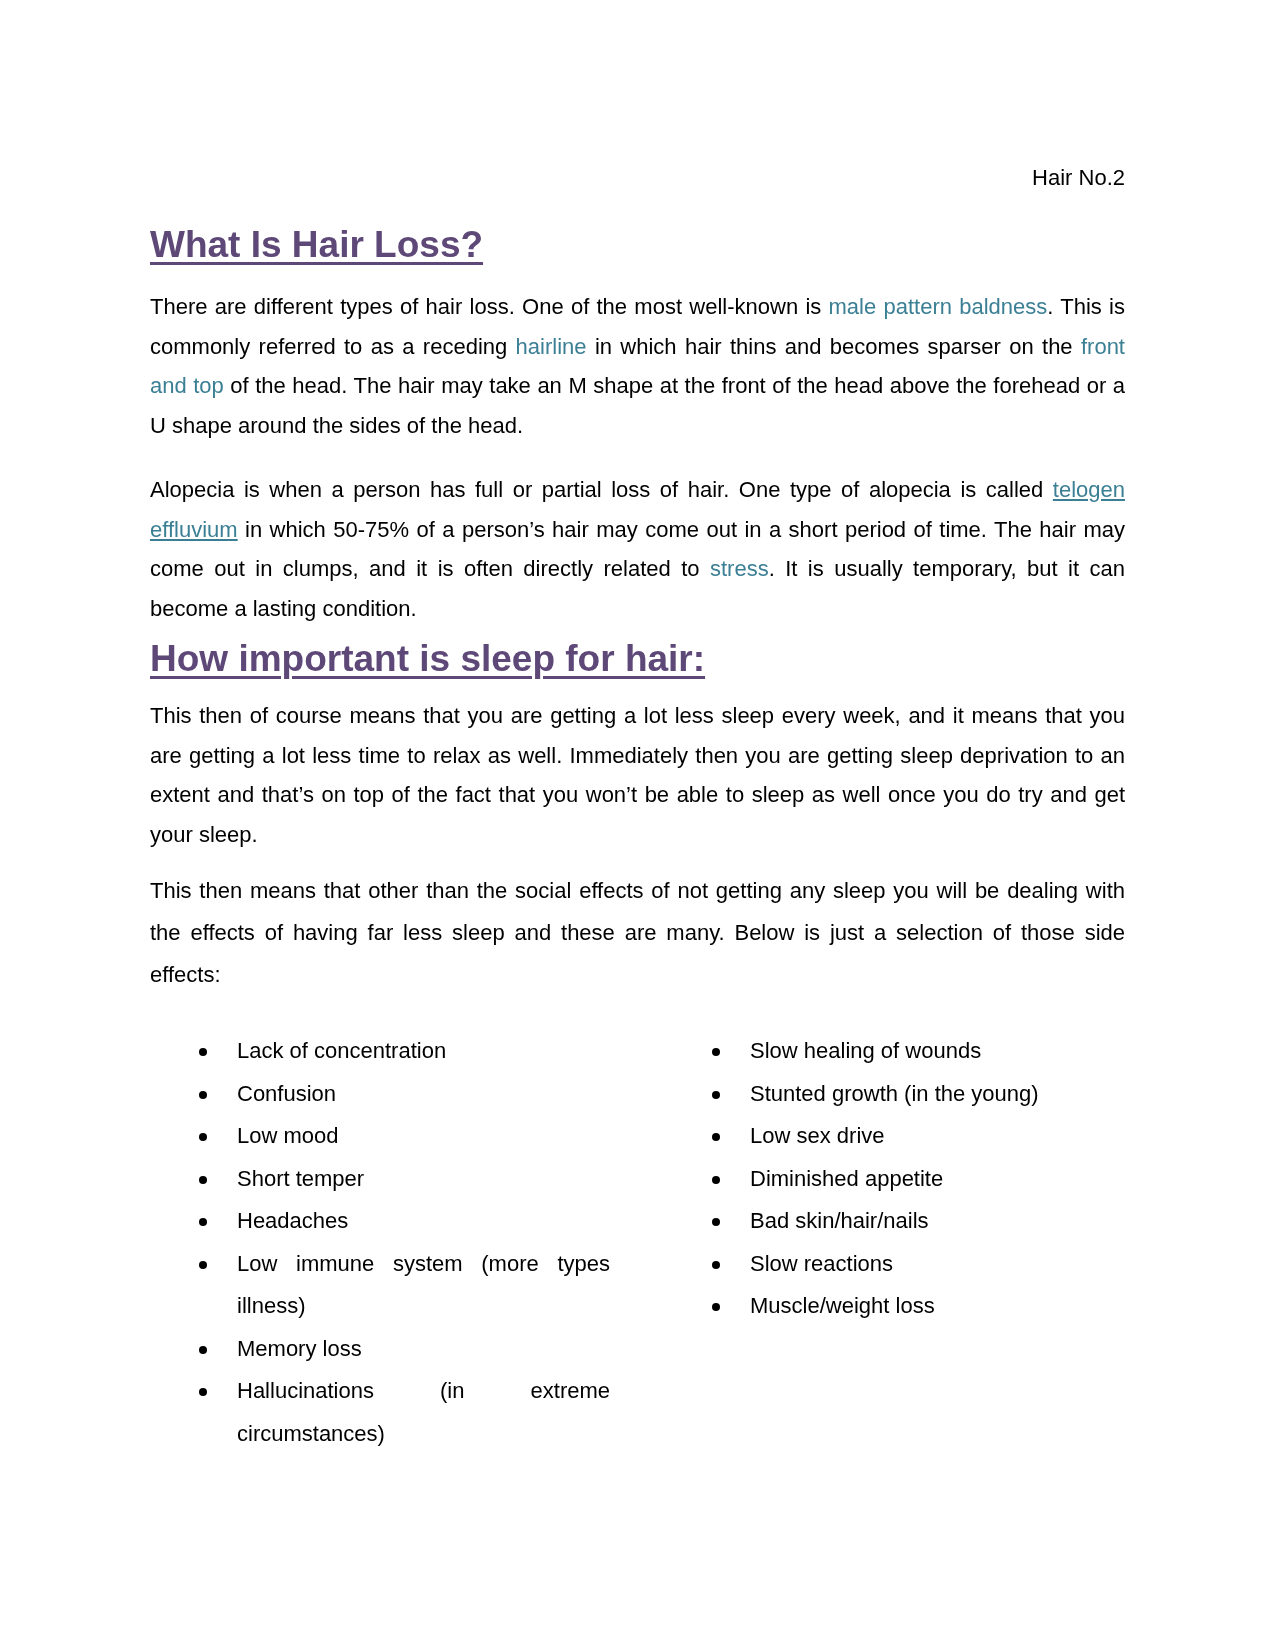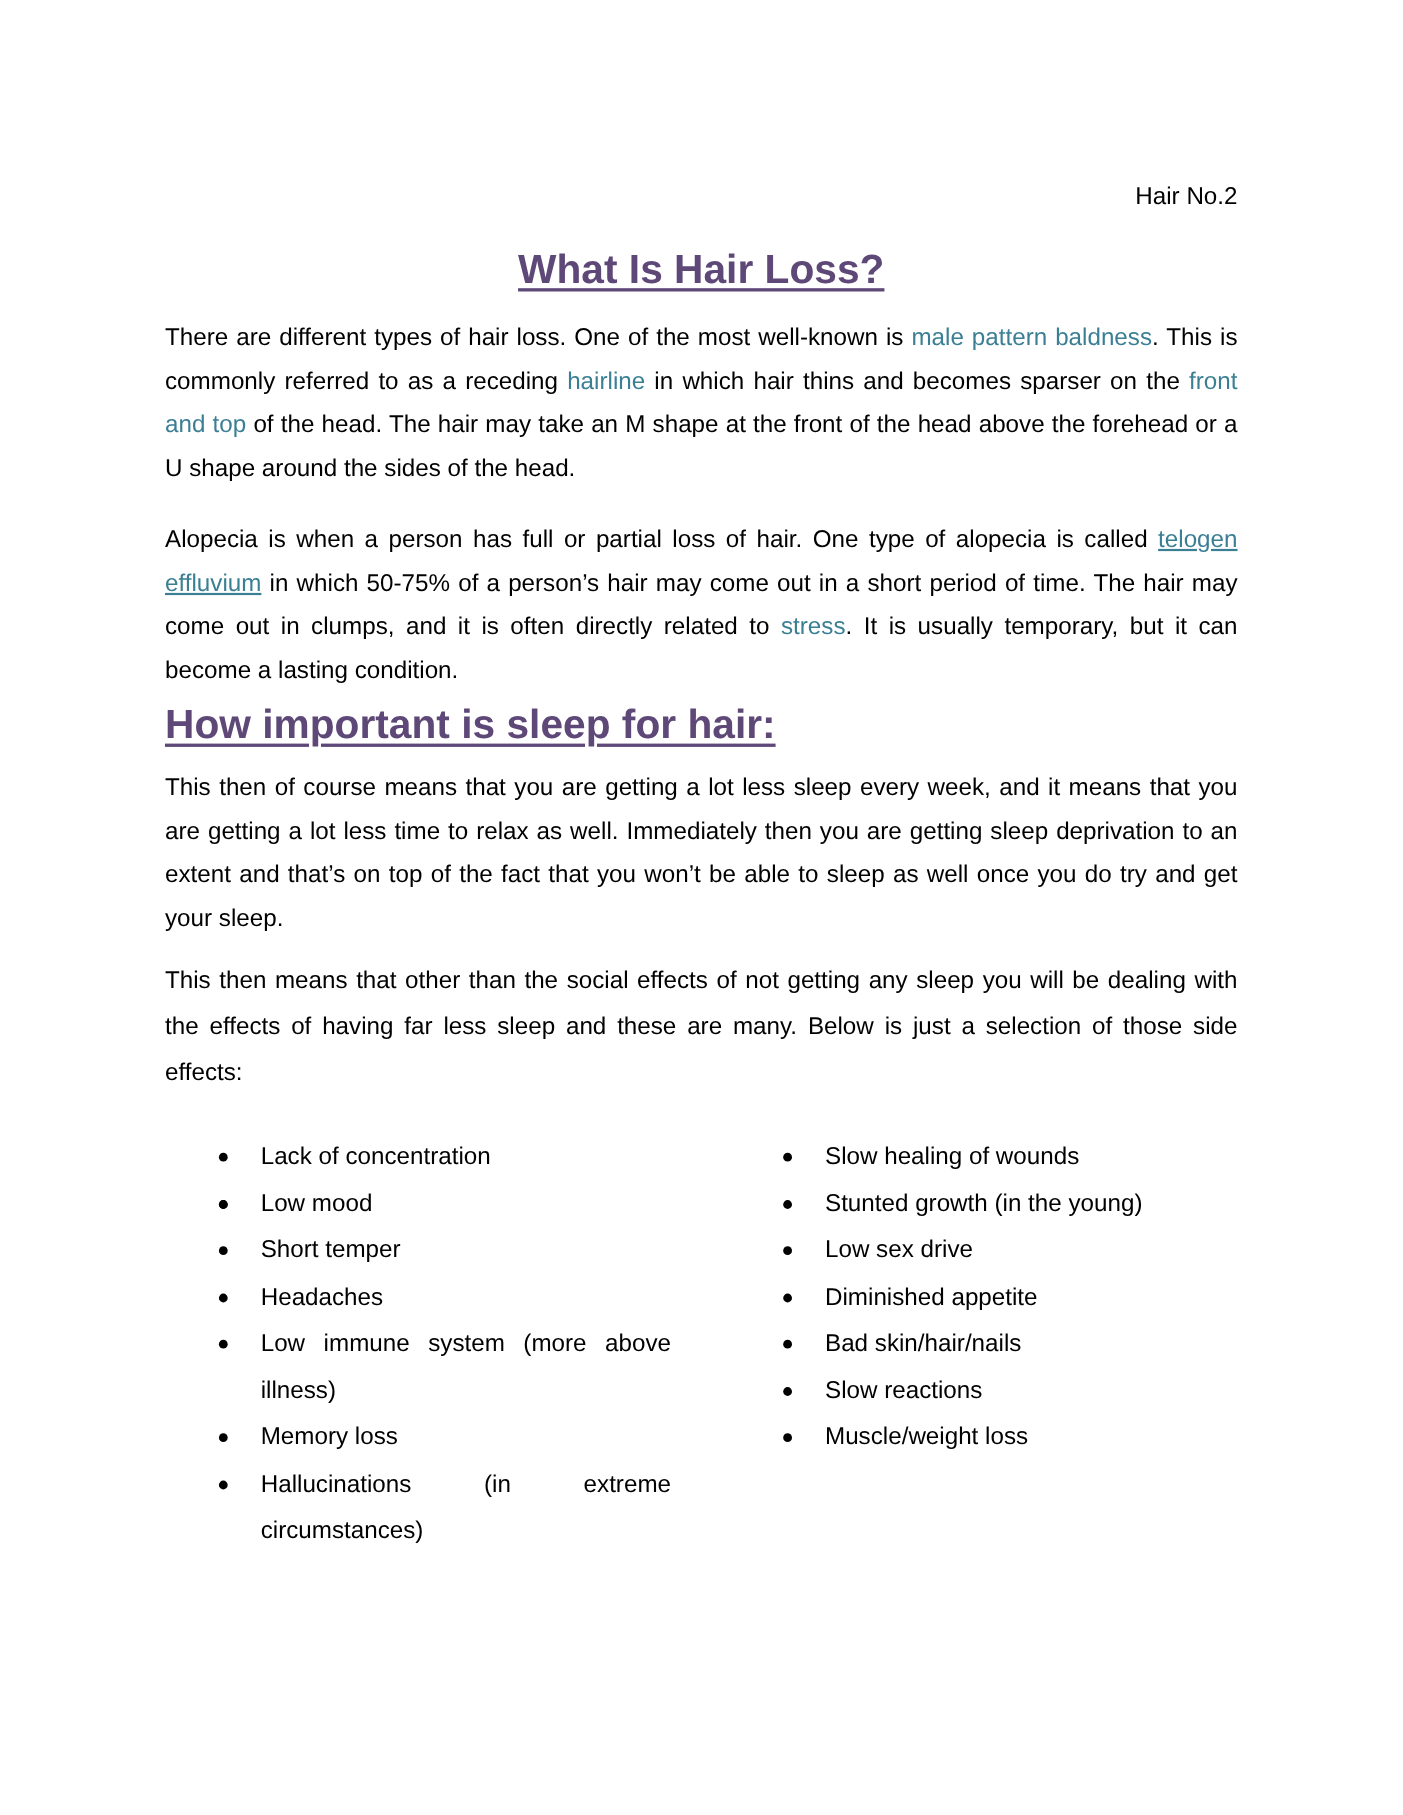--- a/index.html
+++ b/index.html
@@ -4,21 +4,21 @@
 <style>
   html, body { margin: 0; padding: 0; background: #ffffff; }
   body { width: 1275px; height: 1650px; position: relative; overflow: hidden;
          font-family: "Liberation Sans", sans-serif; color: #000000; }
   .page-number { position: absolute; top: 164px; left: 950px; width: 175px;
                  text-align: right; font-size: 22px; line-height: 28px; }
   .content { position: absolute; left: 150px; width: 975px; top: 220px; }
   h1, h2 { margin: 0; color: #5e4878; font-weight: bold; text-decoration: underline;
            text-decoration-thickness: 3px; text-underline-offset: 5px; }
   h1 { font-size: 37px; line-height: 50px; }
-  .h1-first { margin-top: 0; text-align: center; }
+  .h1-first { margin-top: 0; }
   p.body { margin: 0; font-size: 22px; line-height: 39.5px; text-align: justify; }
   .p1 { margin-top: 17px !important; }
   .p2 { margin-top: 25px !important; }
   .h2-sleep { margin-top: 6px; }
   .p3 { margin-top: 12px !important; }
   .p4 { margin-top: 16px !important; line-height: 42px !important; }
   .link { color: #3b7f94; }
   .link-u { color: #3b7f94; text-decoration: underline; }
   .lists { position: absolute; top: 1030px; left: 150px; width: 975px; }
   ul.col { list-style: none; margin: 0; padding: 0; position: absolute; top: 0;
@@ -50,36 +50,37 @@
 </div>
 
 <div class="lists">
   <ul class="col col-left">
     <li>
         <span class="bullet"></span>
         <span class="txt">Lack of concentration</span>
       </li>
     <li>
         <span class="bullet"></span>
+        <span class="txt">Confusion</span>
       </li>
     <li>
         <span class="bullet"></span>
         <span class="txt">Low mood</span>
       </li>
     <li>
         <span class="bullet"></span>
         <span class="txt">Short temper</span>
       </li>
     <li>
         <span class="bullet"></span>
         <span class="txt">Headaches</span>
       </li>
     <li>
         <span class="bullet"></span>
-        <span class="txt">Low immune system (more above illness)</span>
+        <span class="txt">Low immune system (more types illness)</span>
       </li>
     <li>
         <span class="bullet"></span>
         <span class="txt">Memory loss</span>
       </li>
     <li>
         <span class="bullet"></span>
         <span class="txt">Hallucinations (in extreme circumstances)</span>
       </li>
   </ul>

